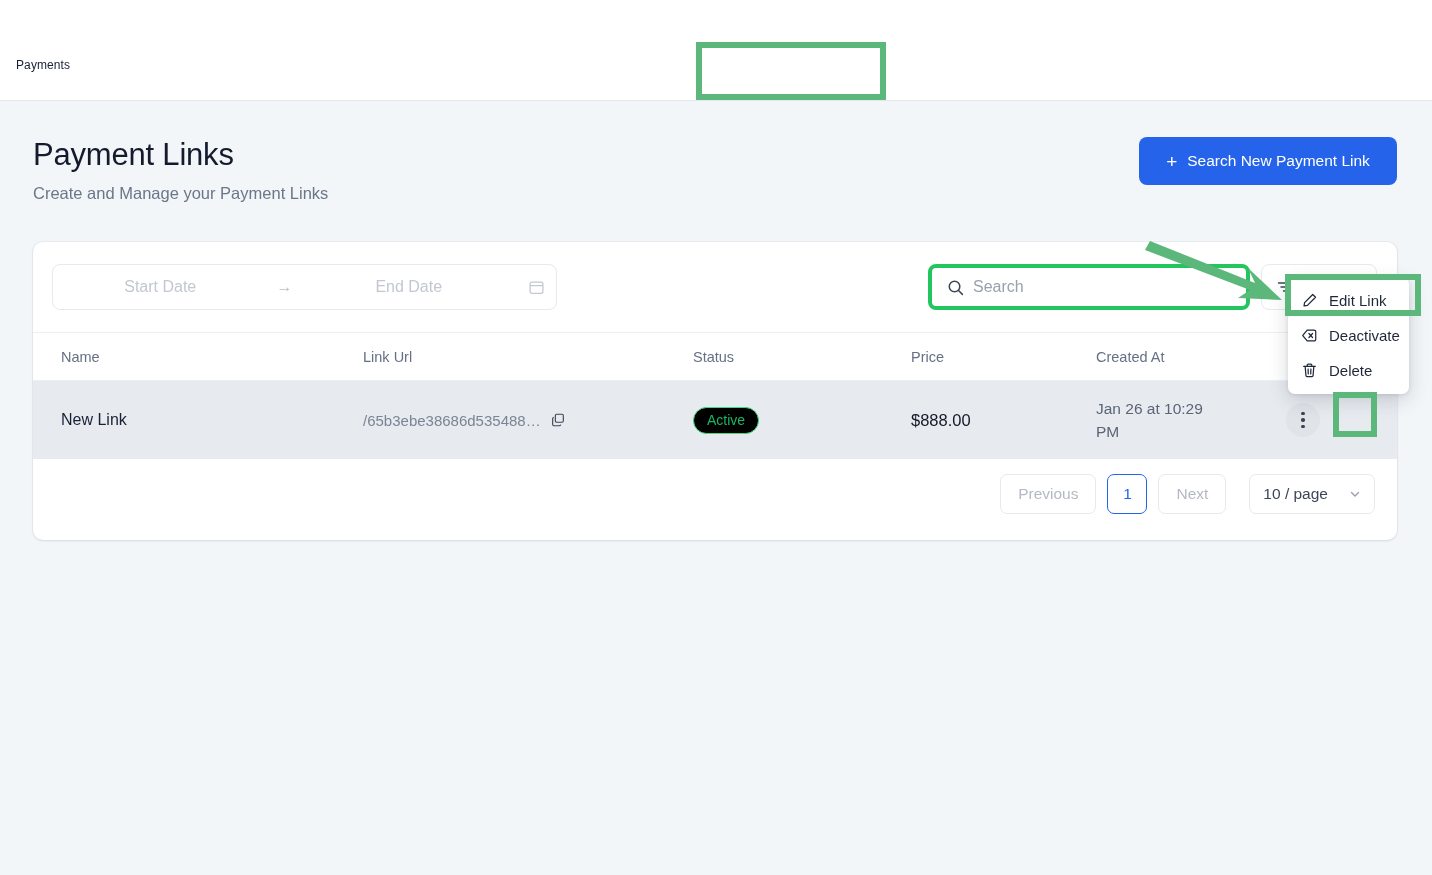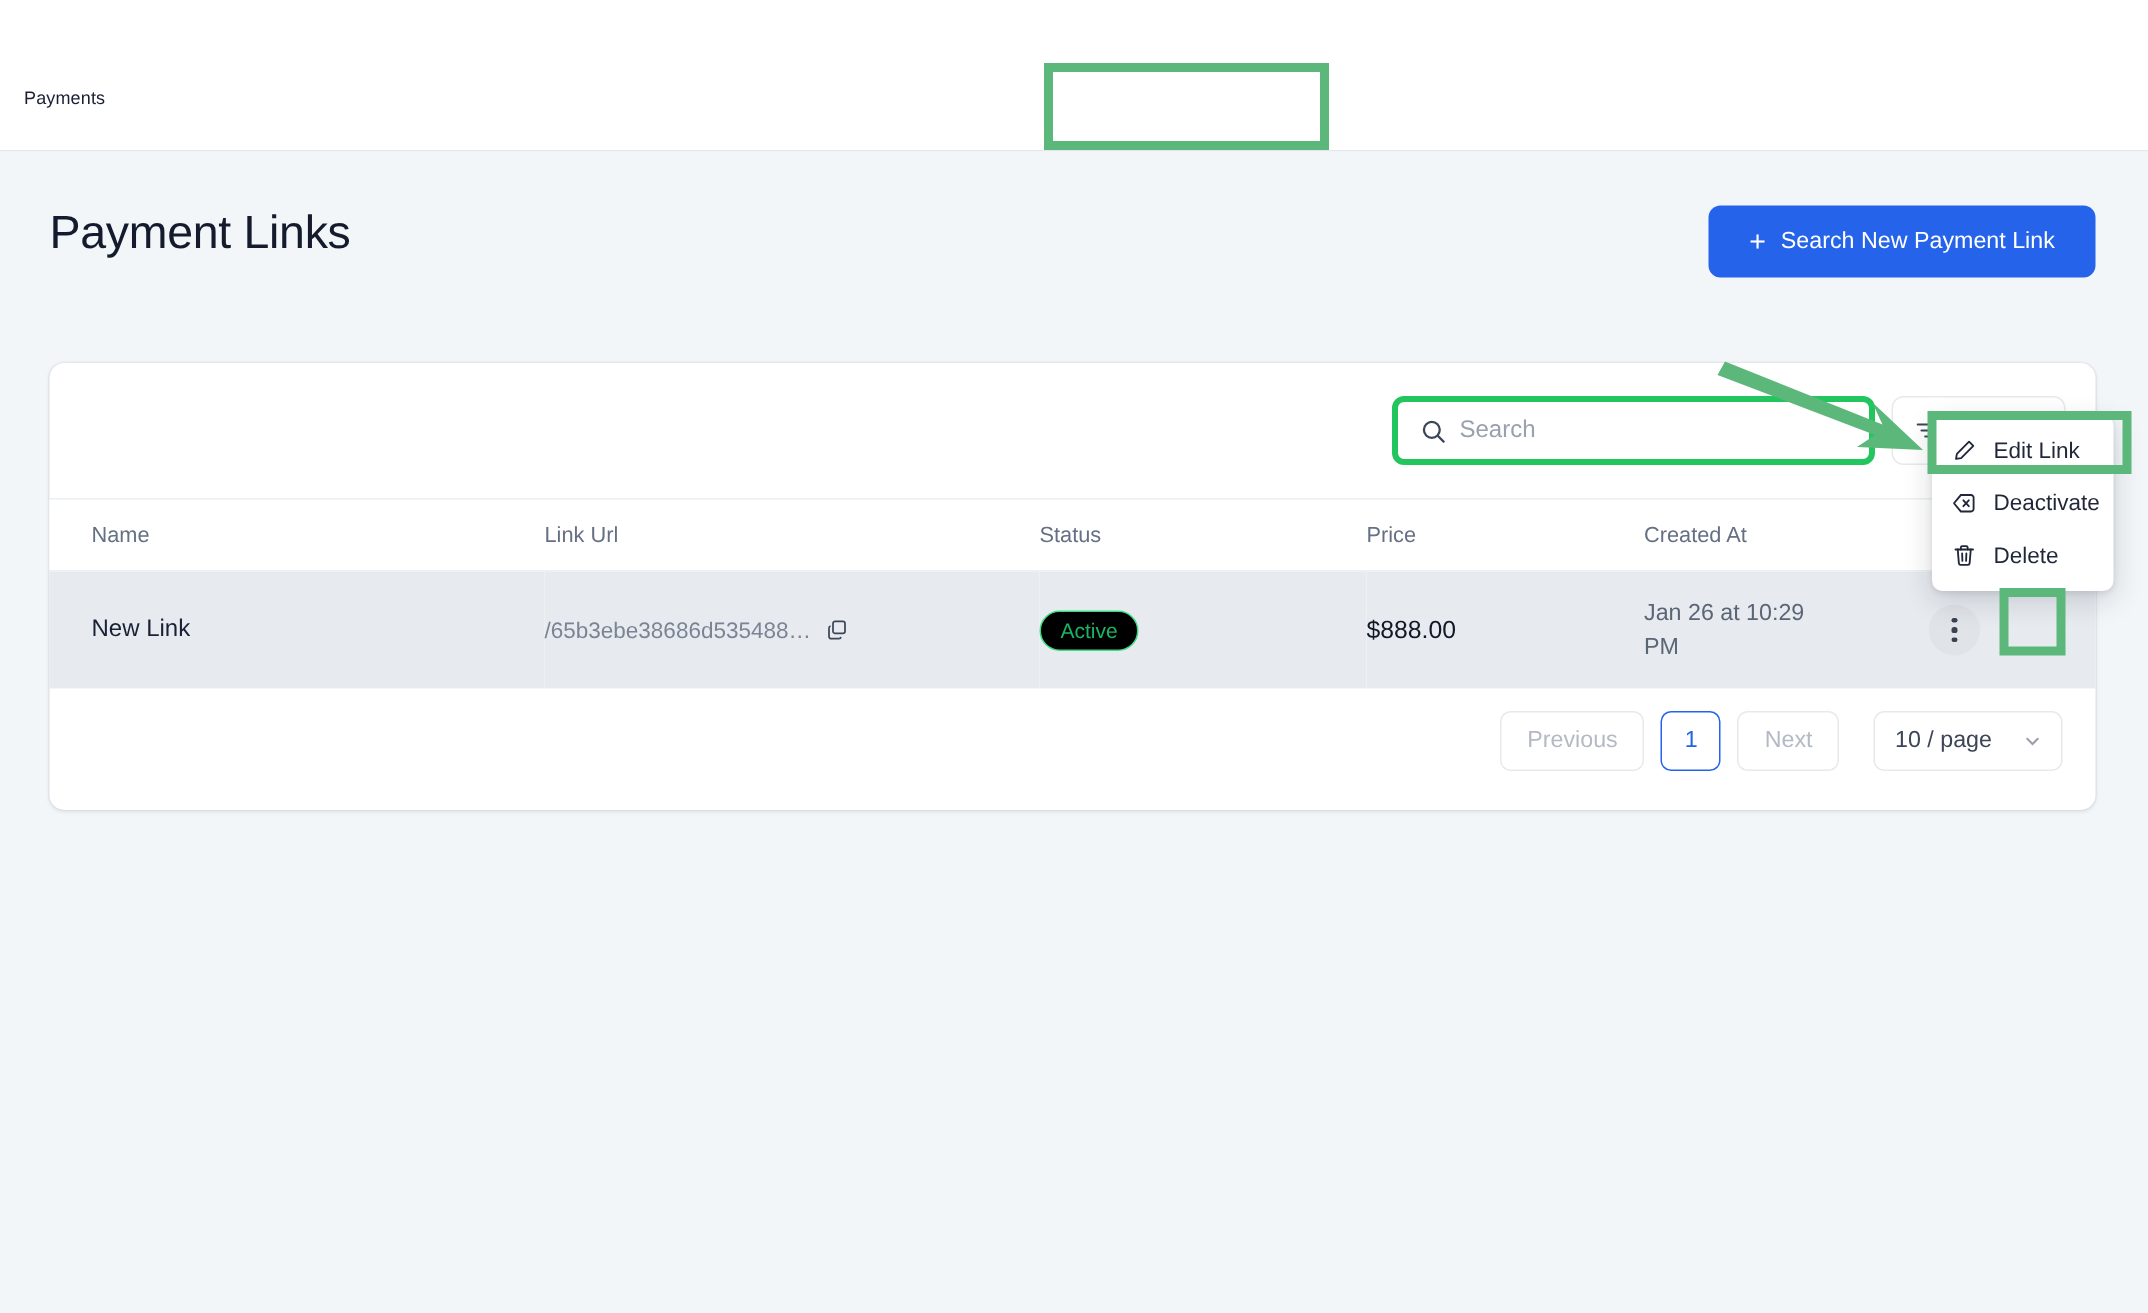--- a/index.html
+++ b/index.html
@@ -284,30 +284,42 @@
   <div class="topbar-title">Payments</div>
   <div class="nav-link-wrap">
     <a class="nav-link" href="#">Payment Links</a>
     <span class="new-badge">New</span>
   </div>
 </div>
 
 <div class="page">
 
   <div class="page-title">Payment Links</div>
+  <div class="page-sub">Create and Manage your Payment Links</div>
 
   <button class="create-btn">
     <span class="plus-icon">+</span>
     <span>Search New Payment Link</span>
   </button>
 
   <div class="card">
 
     <div class="filterbar">
 
+      <div class="daterange">
+        <div class="dr-field">Start Date</div>
+        <div class="dr-arrow">→</div>
+        <div class="dr-field">End Date</div>
+        <div class="dr-cal">
+          <svg width="17" height="17" viewBox="0 0 18 18" fill="none" stroke="#c2c7d0" stroke-width="1.3">
+            <rect x="2.2" y="3.2" width="13.6" height="12" rx="2"></rect>
+            <line x1="2.2" y1="7" x2="15.8" y2="7"></line>
+          </svg>
+        </div>
+      </div>
 
       <div class="searchbox">
         <span>
           <svg width="17" height="17" viewBox="0 0 18 18" fill="none" stroke="#3d4657" stroke-width="1.6">
             <circle cx="8" cy="8" r="5.6"></circle>
             <line x1="12.2" y1="12.2" x2="16.3" y2="16.3" stroke-linecap="round"></line>
           </svg>
         </span>
         <span class="search-ph">Search</span>
       </div>

